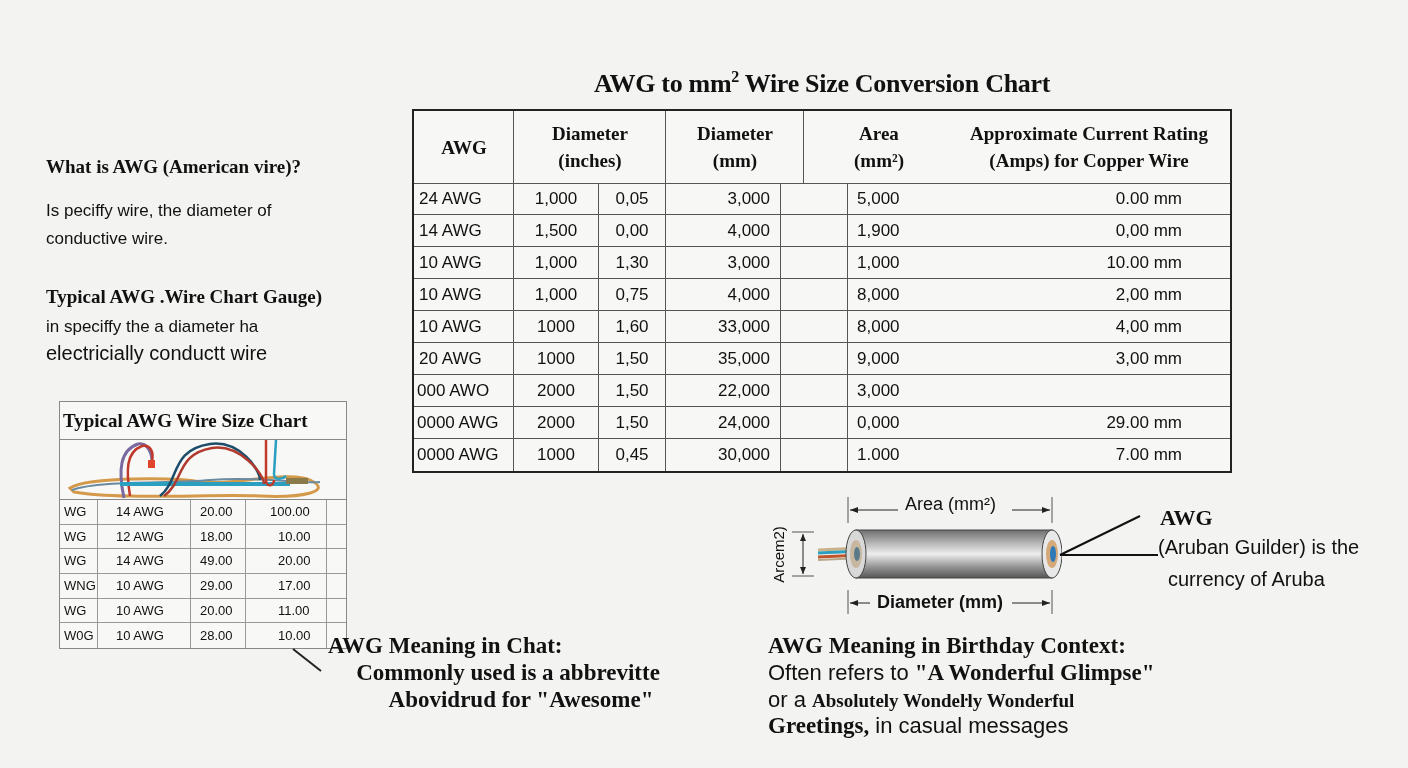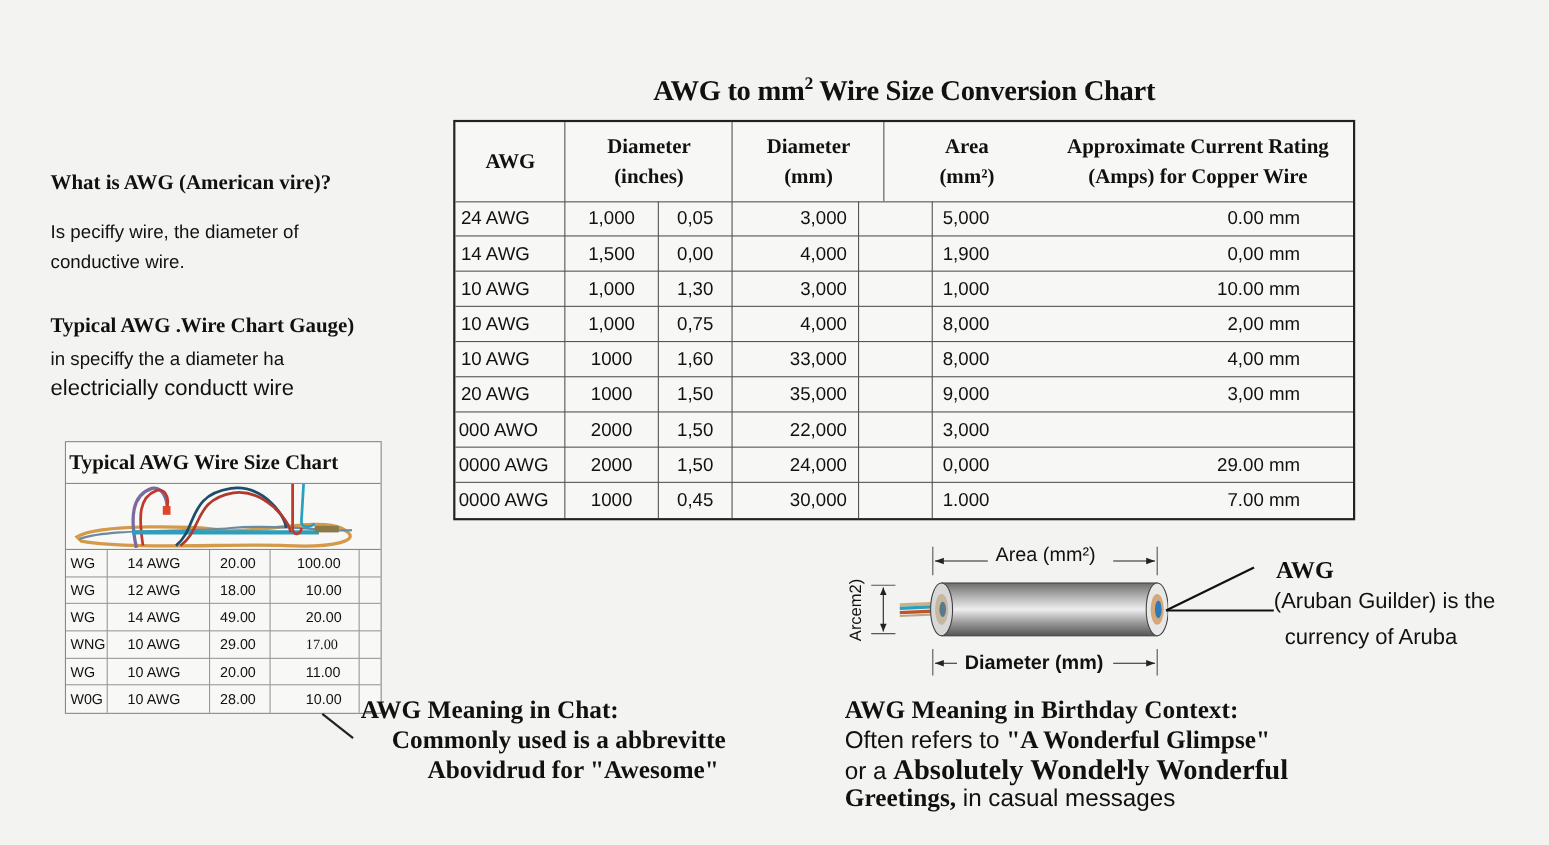--- a/index.html
+++ b/index.html
@@ -207,21 +207,21 @@
     <div class="st-row" style="top:49.4px;">
       <div class="st-cell" style="left:4px;">WG</div>
       <div class="st-cell" style="left:56px;">14 AWG</div>
       <div class="st-cell" style="left:140px;">49.00</div>
       <div class="st-cell" style="left:218px;">20.00</div>
     </div>
     <div class="st-row" style="top:74.1px;">
       <div class="st-cell" style="left:4px;">WNG</div>
       <div class="st-cell" style="left:56px;">10 AWG</div>
       <div class="st-cell" style="left:140px;">29.00</div>
-      <div class="st-cell" style="left:218px;font-family:Liberation Serif, serif;">17.00</div>
+      <div class="st-cell" style="left:218px;">17.00</div>
     </div>
     <div class="st-row" style="top:98.8px;">
       <div class="st-cell" style="left:4px;">WG</div>
       <div class="st-cell" style="left:56px;">10 AWG</div>
       <div class="st-cell" style="left:140px;">20.00</div>
       <div class="st-cell" style="left:218px;">11.00</div>
     </div>
     <div class="st-row" style="top:123.5px;">
       <div class="st-cell" style="left:4px;">W0G</div>
       <div class="st-cell" style="left:56px;">10 AWG</div>
@@ -293,14 +293,14 @@
   <line x1="2" y1="43" x2="82" y2="4" stroke="#111" stroke-width="2"></line>
   <line x1="2" y1="43" x2="100" y2="43" stroke="#111" stroke-width="2"></line>
 </svg>
 
 <div class="abs serif" style="left:1160px;top:505px;font-size:22px;font-weight:bold;">AWG</div>
 <div class="abs" style="left:1158px;top:536px;font-size:20px;">(Aruban Guilder) is the</div>
 <div class="abs" style="left:1168px;top:568px;font-size:20px;">currency of Aruba</div>
 
 <div class="abs serif callout-h" style="left:768px;top:632px;">AWG Meaning in Birthday Context:</div>
 <div class="abs callout-p" style="left:768px;top:659px;"><span>Often refers to </span><span class="serif" style="font-weight:bold;font-size:23px;">"A Wonderful Glimpse"</span></div>
-<div class="abs callout-p" style="left:768px;top:686px;"><span>or a </span><span class="serif" style="font-weight:bold;font-size:26px;">Absolutely Wondeŀly Wonderful</span></div>
+<div class="abs callout-p" style="left:768px;top:686px;"><span>or a </span><span class="serif" style="font-weight:bold;font-size:19px;">Absolutely Wondeŀly Wonderful</span></div>
 <div class="abs callout-p" style="left:768px;top:712px;"><span class="serif" style="font-weight:bold;font-size:23px;">Greetings,</span><span> in casual messages</span></div>
 
 </body></html>

